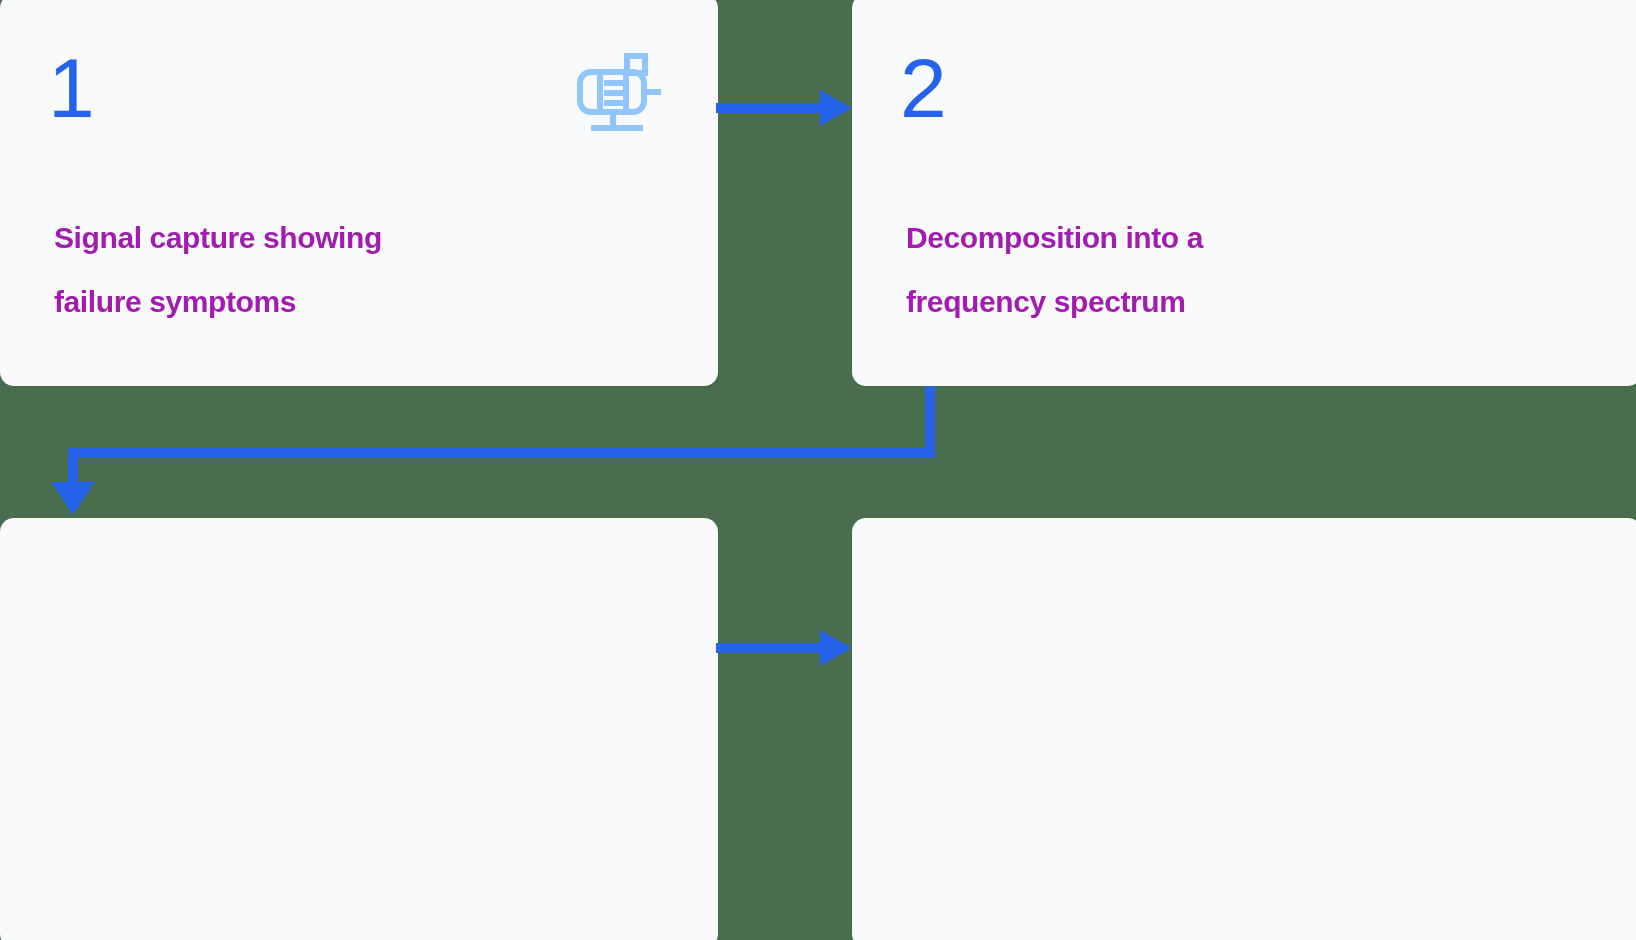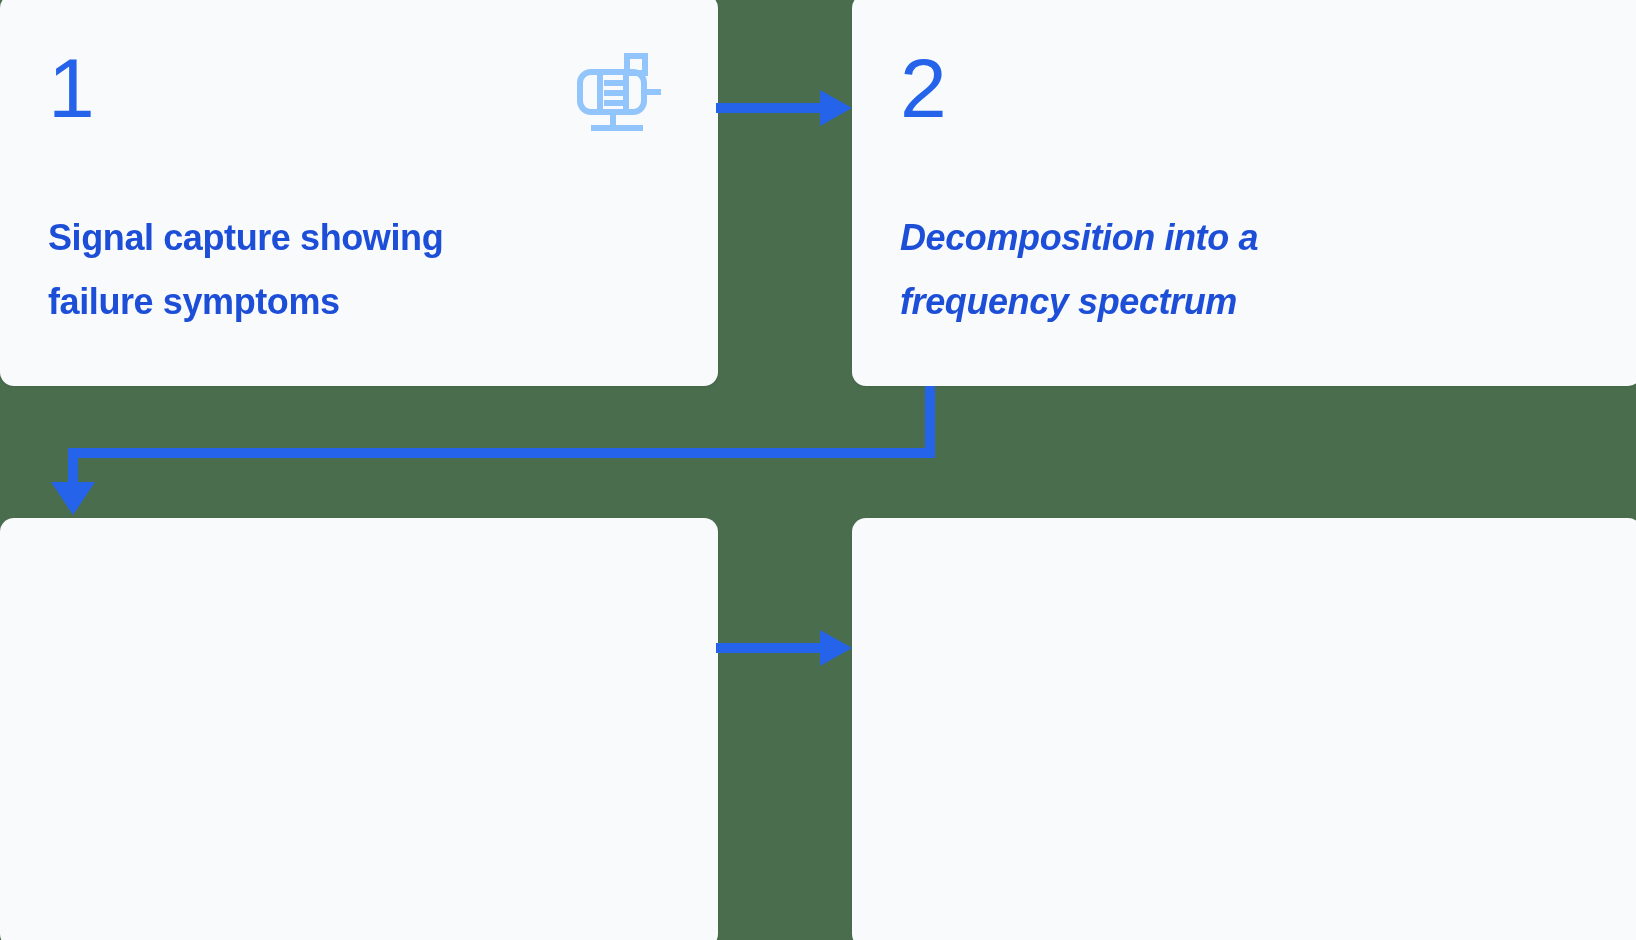--- a/index.html
+++ b/index.html
@@ -39,30 +39,30 @@
     top: 52px;
     font-size: 84px;
     line-height: 84px;
     font-weight: 400;
     color: #2563eb;
     letter-spacing: -1px;
   }
 
   .card-text {
     position: absolute;
-    left: 48px;
-    font-size: 36px;
+    left: 54px;
+    font-size: 30px;
     line-height: 64px;
     font-weight: 700;
-    color: #1d4ed8;
+    color: #a21caf;
     letter-spacing: -0.4px;
     white-space: pre-line;
   }
   .card-1 .card-text { top: 212px; width: 600px; }
-  .card-2 .card-text { top: 212px; width: 660px; font-style: italic; }
+  .card-2 .card-text { top: 212px; width: 660px; }
 
   
   .card-icon {
     position: absolute;
     width: 96px;
     height: 96px;
   }
   .icon-1 { left: 570px;  top: 52px; }
 
   .card-icon svg { display: block; width: 96px; height: 96px; }

